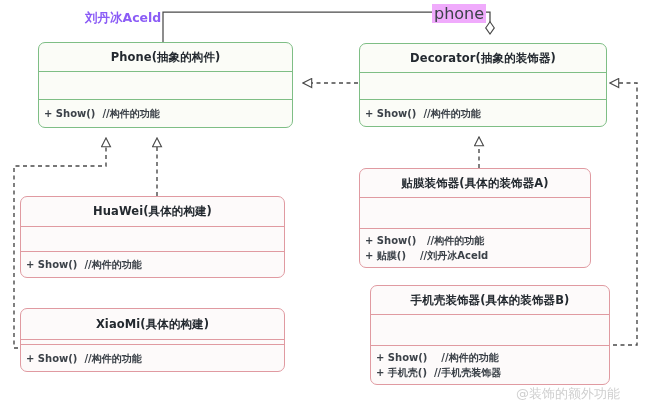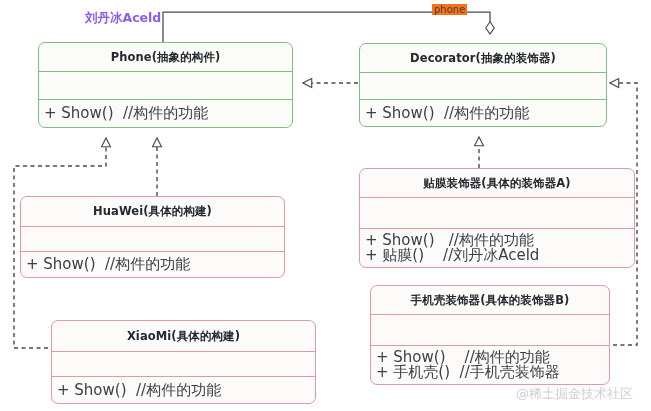--- a/index.html
+++ b/index.html
@@ -59,39 +59,40 @@
     display: flex;
     flex-direction: column;
     justify-content: center;
     padding-left: 5px;
   }
   .umlbox.green .uml-attrs { border-top: 1.3px solid #7ebe85; }
   .umlbox.green .uml-ops   { border-top: 1.3px solid #7ebe85; }
   .umlbox.red .uml-attrs   { border-top: 1.3px solid #e09aa1; }
   .umlbox.red .uml-ops     { border-top: 1.3px solid #e09aa1; }
   .op-line {
-    font-size: 15px;
+    font-size: 10px;
     color: #3b4148;
     line-height: 15px;
     white-space: pre;
+    font-weight: bold;
   }
   .wm {
     position: absolute;
     color: #8b5cf6;
     font-weight: bold;
     white-space: nowrap;
     user-select: none;
   }
   .wm-tl { left: 85px; top: 10px; font-size: 12.5px; }
   .wm-br { left: 516px; top: 385px; font-size: 13px; color: #cfcfcf; font-weight: normal; }
   .edge-label {
     position: absolute;
-    font-size: 10px;
+    font-size: 16px;
     color: #3b4148;
-    background: #f97316;
+    background: #f0abfc;
     padding: 0 2px;
     white-space: nowrap;
   }
 </style>
 </head>
 <body>
 
 <div id="canvas">
 
   <svg id="wires" viewBox="0 0 651 411" width="651" height="411">
@@ -146,44 +147,44 @@
   </div>
 
   <div class="umlbox red" style="left:20px; top:196px; width:265px; height:82px;border-radius:7px;">
     <div class="uml-title" style="height:29px;">HuaWei(具体的构建)</div>
     <div class="uml-attrs"></div>
     <div class="uml-ops" style="height:25px;">
       <div class="op-line">+ Show()  //构件的功能</div>
     </div>
   </div>
 
-  <div class="umlbox red" style="left:20px; top:320px; width:265px; height:84px;margin-left:31px;">
+  <div class="umlbox red" style="left:20px; top:308px; width:265px; height:64px;">
     <div class="uml-title" style="height:30px;">XiaoMi(具体的构建)</div>
     <div class="uml-attrs"></div>
     <div class="uml-ops" style="height:26px;">
       <div class="op-line">+ Show()  //构件的功能</div>
     </div>
   </div>
 
-  <div class="umlbox red" style="left:359px; top:168px; width:276px; height:100px;">
+  <div class="umlbox red" style="left:359px; top:168px; width:232px; height:100px;">
     <div class="uml-title" style="height:28px;">贴膜装饰器(具体的装饰器A)</div>
     <div class="uml-attrs"></div>
     <div class="uml-ops" style="height:38px;">
       <div class="op-line">+ Show()   //构件的功能</div>
       <div class="op-line">+ 贴膜()    //刘丹冰Aceld</div>
     </div>
   </div>
 
   <div class="umlbox red" style="left:370px; top:285px; width:240px; height:100px;">
     <div class="uml-title" style="height:28px;">手机壳装饰器(具体的装饰器B)</div>
     <div class="uml-attrs"></div>
     <div class="uml-ops" style="height:38px;">
       <div class="op-line">+ Show()    //构件的功能</div>
       <div class="op-line">+ 手机壳()  //手机壳装饰器</div>
     </div>
   </div>
 
   <div class="edge-label" style="left:432px; top:4px;">phone</div>
 
   <div class="wm wm-tl">刘丹冰Aceld</div>
-  <div class="wm wm-br">@稀土掘金技术社区</div>
+  <div class="wm wm-br">@装饰的额外功能</div>
 
 </div>
 
 </body></html>

